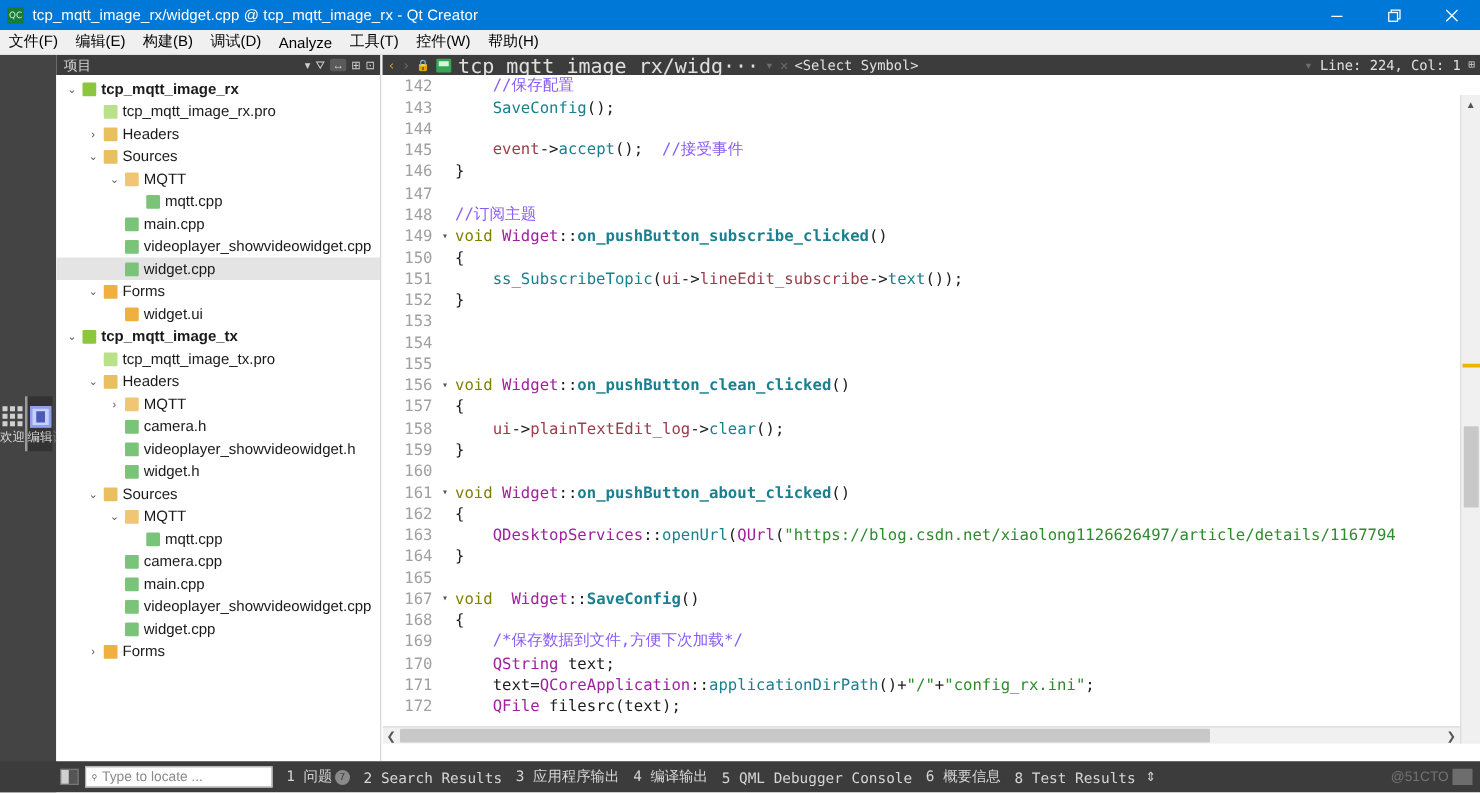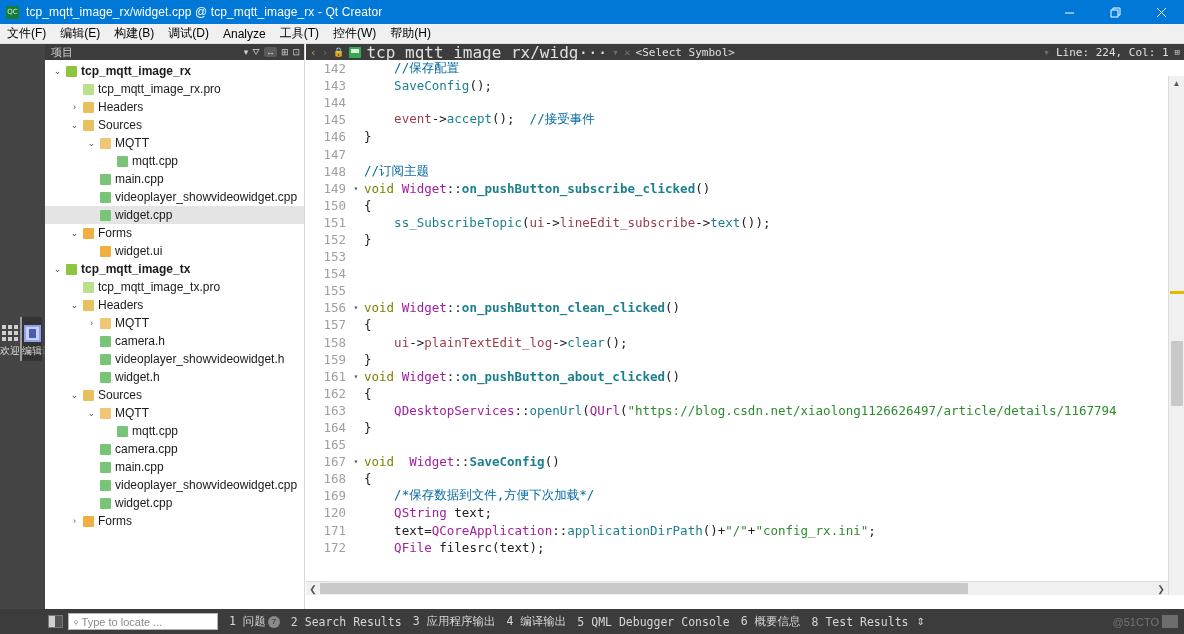--- a/index.html
+++ b/index.html
@@ -138,21 +138,21 @@
   .code-wrap { position: relative; height: 535px; background: #ffffff; overflow: hidden; }
   .code-rows { font-family: "DejaVu Sans Mono", monospace; font-size: 12.5px; }
   .crow { display: flex; height: 17.1px; align-items: center; }
   .gutter {
     width: 44px; flex: 0 0 44px; text-align: right; padding-right: 4px;
     color: #a0a0a0; font-size: 12.5px; font-family: "DejaVu Sans Mono", monospace;
   }
   .fold { width: 12px; flex: 0 0 12px; text-align: center; color: #555; font-size: 8px; }
   .ctext { white-space: pre; padding-left: 2px; color: #202020; }
   
-  .c-com  { color: #0369a1; }
+  .c-com  { color: #8b5cf6; }
   .c-str  { color: #2e8b2e; }
   .c-kw   { color: #808000; }
   .c-typ  { color: #a020a0; }
   .c-fn   { color: #1a7f8e; font-weight: bold; }
   .c-fnn  { color: #1a7f8e; }
   .c-mem  { color: #9c3b4a; }
   .c-op   { color: #202020; }
 
   .vscroll {
     position: absolute; right: 0; top: 16px; width: 16px; height: 535px;
@@ -631,20 +631,25 @@
             <span class="gutter">158</span>
             <span class="fold"></span>
             <span class="ctext"><span class="">    </span><span class="c-mem">ui</span><span class="c-op">-&gt;</span><span class="c-mem">plainTextEdit_log</span><span class="c-op">-&gt;</span><span class="c-fnn">clear</span><span class="c-op">();</span></span>
           </div>
           <div class="crow">
             <span class="gutter">159</span>
             <span class="fold"></span>
             <span class="ctext"><span class="c-op">}</span></span>
           </div>
           <div class="crow">
+            <span class="gutter">160</span>
+            <span class="fold"></span>
+            <span class="ctext"></span>
+          </div>
+          <div class="crow">
             <span class="gutter">161</span>
             <span class="fold">▾</span>
             <span class="ctext"><span class="c-kw">void </span><span class="c-typ">Widget</span><span class="c-op">::</span><span class="c-fn">on_pushButton_about_clicked</span><span class="c-op">()</span></span>
           </div>
           <div class="crow">
             <span class="gutter">162</span>
             <span class="fold"></span>
             <span class="ctext"><span class="c-op">{</span></span>
           </div>
           <div class="crow">
@@ -671,21 +676,21 @@
             <span class="gutter">168</span>
             <span class="fold"></span>
             <span class="ctext"><span class="c-op">{</span></span>
           </div>
           <div class="crow">
             <span class="gutter">169</span>
             <span class="fold"></span>
             <span class="ctext"><span class="">    </span><span class="c-com">/*保存数据到文件,方便下次加载*/</span></span>
           </div>
           <div class="crow">
-            <span class="gutter">120</span>
+            <span class="gutter">170</span>
             <span class="fold"></span>
             <span class="ctext"><span class="">    </span><span class="c-typ">QString</span><span class="c-op"> text;</span></span>
           </div>
           <div class="crow">
             <span class="gutter">171</span>
             <span class="fold"></span>
             <span class="ctext"><span class="">    </span><span class="c-op">text=</span><span class="c-typ">QCoreApplication</span><span class="c-op">::</span><span class="c-fnn">applicationDirPath</span><span class="c-op">()+</span><span class="c-str">"/"</span><span class="c-op">+</span><span class="c-str">"config_rx.ini"</span><span class="c-op">;</span></span>
           </div>
           <div class="crow">
             <span class="gutter">172</span>

